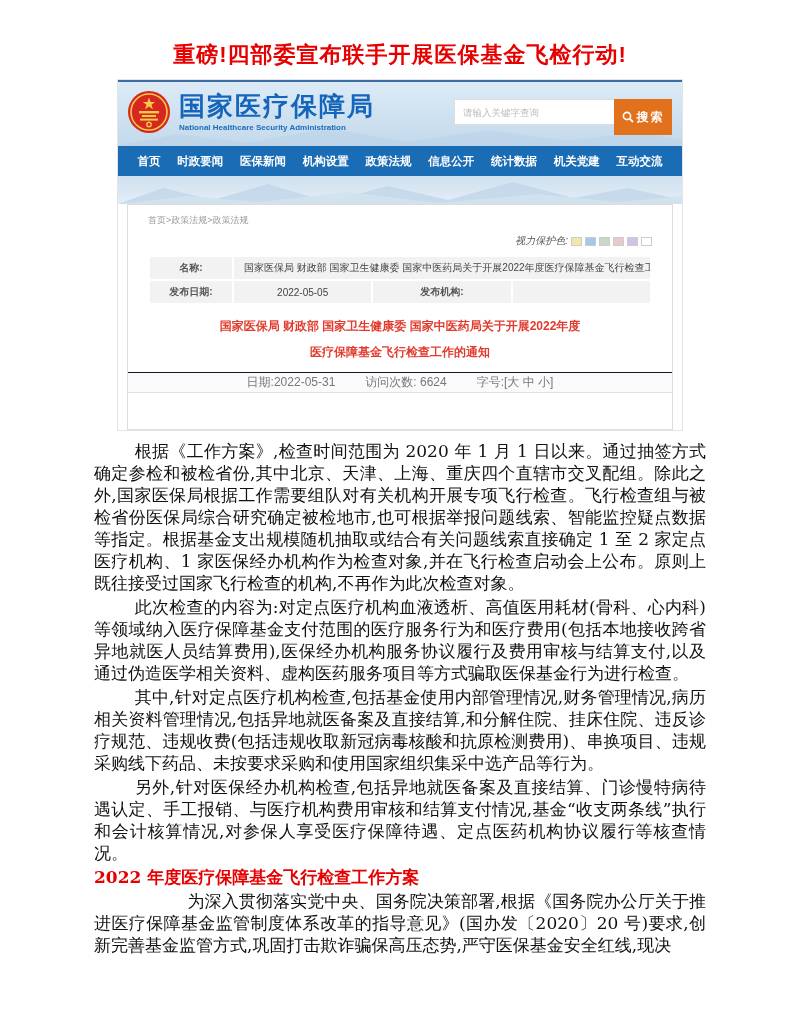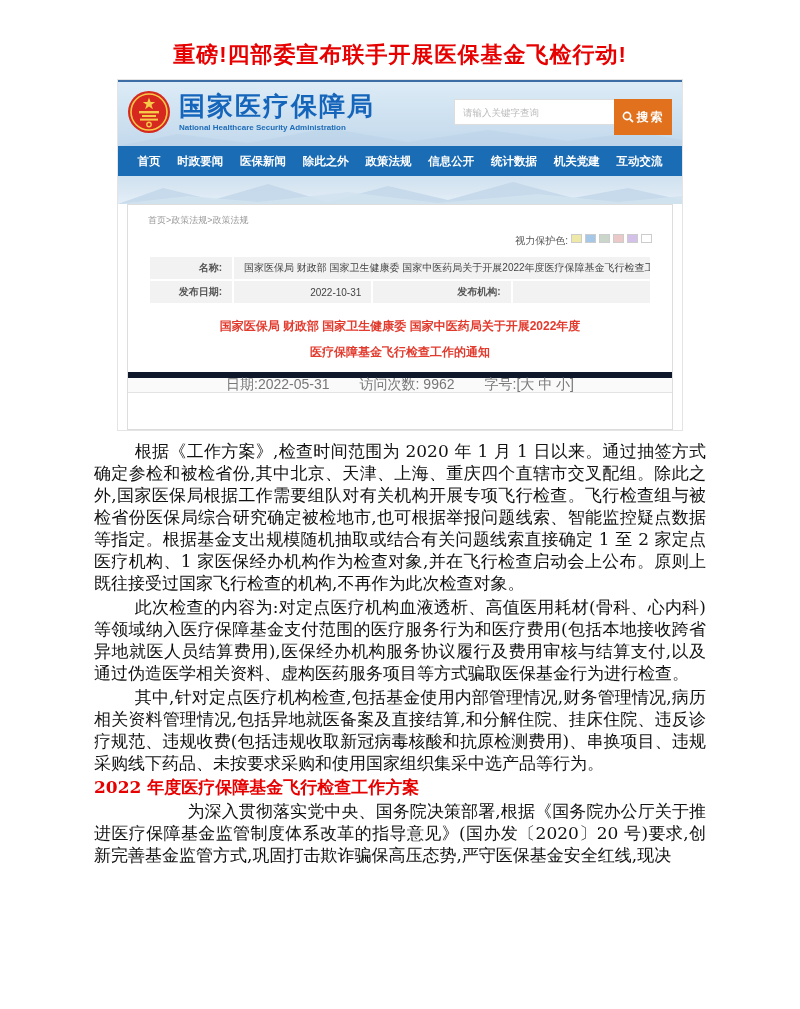--- a/index.html
+++ b/index.html
@@ -44,32 +44,32 @@
   .site-nav {
     height:30px; background:#1a6cb5; display:flex; align-items:center;
     justify-content:space-around; padding:0 16px;gap:10px;
   }
   .site-nav span { color:#fff; font-size:11.5px; font-weight:bold; cursor:pointer; white-space:nowrap; }
   .banner { height:28px; background:linear-gradient(#cfe0ef,#e4eef7); position:relative; overflow:hidden; }
   .banner svg { position:absolute; left:0; bottom:0; }
   .page-area { background:#fff; padding:0 9px; height:226px; }
   .content-box { border:1px solid #ddd; height:100%; padding:9px 20px 0; position:relative; background:#fff; }
   .crumb { font-size:9px; color:#999; cursor:pointer; }
-  .vision-row { display:flex; justify-content:flex-end; align-items:flex-start; gap:3px; margin-top:7px; font-size:10px; color:#555; }
+  .vision-row { display:flex; justify-content:flex-end; align-items:center; gap:3px; margin-top:7px; font-size:10px; color:#555;font-style:italic; }
   .swatch { width:11px; height:9px; border:1px solid #ccc; display:inline-block; cursor:pointer; }
   .doc-table { width:100%; border-collapse:separate; border-spacing:2px; margin-top:7px; font-size:10px; table-layout:fixed; }
-  .doc-table th, .doc-table td { background:#f2f2f2; height:22px; padding:0 10px; text-align:right; font-weight:normal; white-space:nowrap; overflow:hidden; }
+  .doc-table th, .doc-table td { background:#f2f2f2; height:22px; padding:0 10px; text-align:center; font-weight:normal; white-space:nowrap; overflow:hidden; }
   .doc-table th { width:82px; color:#555; font-weight:bold; }
   .doc-table td { color:#444; }
   .doc-title { text-align:center; color:#e23b2e; font-weight:bold; font-size:12px; margin-top:15px; line-height:1; }
   .doc-title .l2 { margin-top:14px; }
   .meta-bar {
-    margin:14px -20px 14px; background:#fafafa; border-top:6px solid #0f172a;
+    margin:14px -20px 14px; background:#fafafa; border-top:1px solid #0f172a;
     border-bottom:1px solid #e3e3e3; height:21px; display:flex; align-items:center;
-    justify-content:center; gap:30px; font-size:14px; color:#777;
+    justify-content:center; gap:30px; font-size:12px; color:#777;
   }
   
   .body-text {
     width:612px; margin:10px auto 0;
     font-family:"DejaVu Serif","Liberation Serif",serif; color:#111;
   }
   .body-text p { margin:0 0 2px; font-size:17px; line-height:22px; text-align:justify; text-indent:2.4em; }
   .section-heading {
     margin:2px 0; font-size:17px; line-height:22px; color:#e60000;
     font-weight:bold; font-family:"DejaVu Serif","Liberation Serif",serif;
@@ -114,21 +114,21 @@
           </svg>
           <span>搜索</span>
         </button>
       </div>
     </div>
 
     <nav class="site-nav">
       <span>首页</span>
       <span>时政要闻</span>
       <span>医保新闻</span>
-      <span>除此之外</span>
+      <span>机构设置</span>
       <span>政策法规</span>
       <span>信息公开</span>
       <span>统计数据</span>
       <span>机关党建</span>
       <span>互动交流</span>
     </nav>
 
     <div class="banner">
       <svg width="564" height="28" viewBox="0 0 564 28" preserveAspectRatio="none">
         <path d="M0 28 L45 12 L95 24 L150 8 L210 26 L270 10 L330 24 L395 6 L455 22 L510 12 L564 24 L564 28 Z" fill="#c0d6e9" opacity="0.8"></path>
@@ -152,43 +152,44 @@
         </div>
 
         <table class="doc-table">
           <tbody>
               <tr>
             <th>名称:</th>
             <td colspan="3">国家医保局 财政部 国家卫生健康委 国家中医药局关于开展2022年度医疗保障基金飞行检查工作的通知</td>
           </tr>
           <tr>
             <th>发布日期:</th>
-            <td>2022-10-31</td>
+            <td>2022-05-05</td>
             <th>发布机构:</th>
             <td></td>
           </tr>
         </tbody>
           </table>
 
         <div class="doc-title">
           <div class="l1">国家医保局 财政部 国家卫生健康委 国家中医药局关于开展2022年度</div>
           <div class="l2">医疗保障基金飞行检查工作的通知</div>
         </div>
 
         <div class="meta-bar">
           <span>日期:2022-05-31</span>
-          <span>访问次数: 9962</span>
+          <span>访问次数: 6624</span>
           <span>字号:[大 中 小]</span>
         </div>
 
       </div>
     </div>
   </div>
 
   <div class="body-text">
     <p>根据《工作方案》,检查时间范围为 2020 年 1 月 1 日以来。通过抽签方式确定参检和被检省份,其中北京、天津、上海、重庆四个直辖市交叉配组。除此之外,国家医保局根据工作需要组队对有关机构开展专项飞行检查。飞行检查组与被检省份医保局综合研究确定被检地市,也可根据举报问题线索、智能监控疑点数据等指定。根据基金支出规模随机抽取或结合有关问题线索直接确定 1 至 2 家定点医疗机构、1 家医保经办机构作为检查对象,并在飞行检查启动会上公布。原则上既往接受过国家飞行检查的机构,不再作为此次检查对象。</p>
     <p>此次检查的内容为:对定点医疗机构血液透析、高值医用耗材(骨科、心内科)等领域纳入医疗保障基金支付范围的医疗服务行为和医疗费用(包括本地接收跨省异地就医人员结算费用),医保经办机构服务协议履行及费用审核与结算支付,以及通过伪造医学相关资料、虚构医药服务项目等方式骗取医保基金行为进行检查。</p>
     <p>其中,针对定点医疗机构检查,包括基金使用内部管理情况,财务管理情况,病历相关资料管理情况,包括异地就医备案及直接结算,和分解住院、挂床住院、违反诊疗规范、违规收费(包括违规收取新冠病毒核酸和抗原检测费用)、串换项目、违规采购线下药品、未按要求采购和使用国家组织集采中选产品等行为。</p>
+    <p>另外,针对医保经办机构检查,包括异地就医备案及直接结算、门诊慢特病待遇认定、手工报销、与医疗机构费用审核和结算支付情况,基金“收支两条线”执行和会计核算情况,对参保人享受医疗保障待遇、定点医药机构协议履行等核查情况。</p>
     <h2 class="section-heading">2022 年度医疗保障基金飞行检查工作方案</h2>
     <p class="closing">为深入贯彻落实党中央、国务院决策部署,根据《国务院办公厅关于推进医疗保障基金监管制度体系改革的指导意见》(国办发〔2020〕20 号)要求,创新完善基金监管方式,巩固打击欺诈骗保高压态势,严守医保基金安全红线,现决</p>
   </div>
 
 </main>
 
 </body></html>

